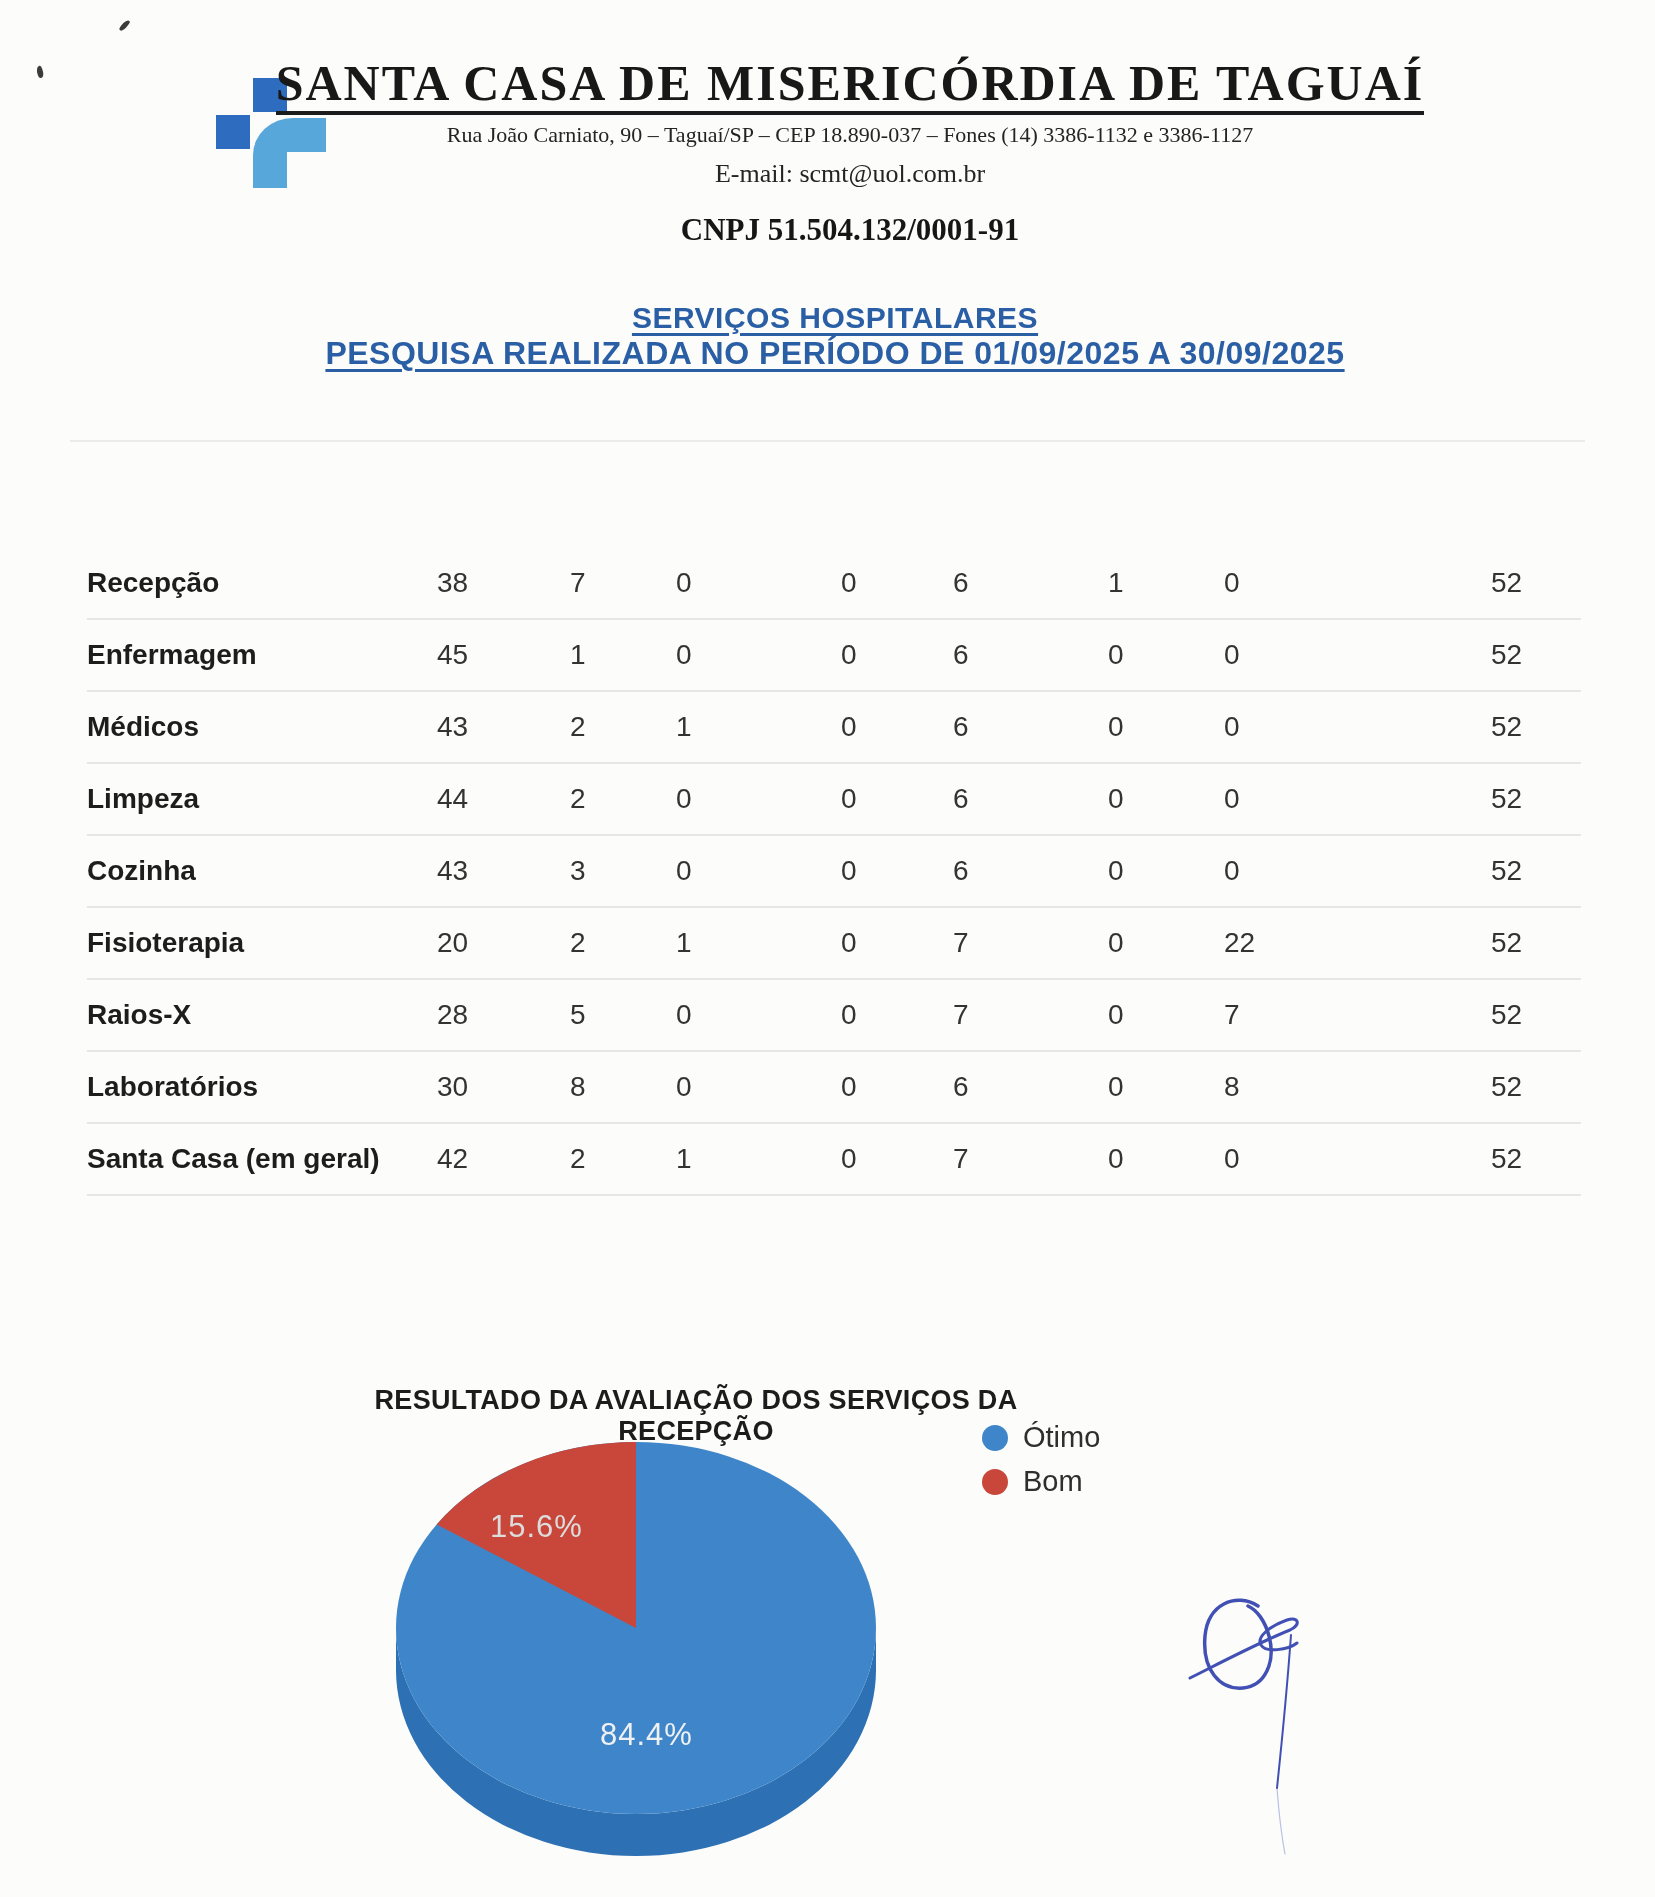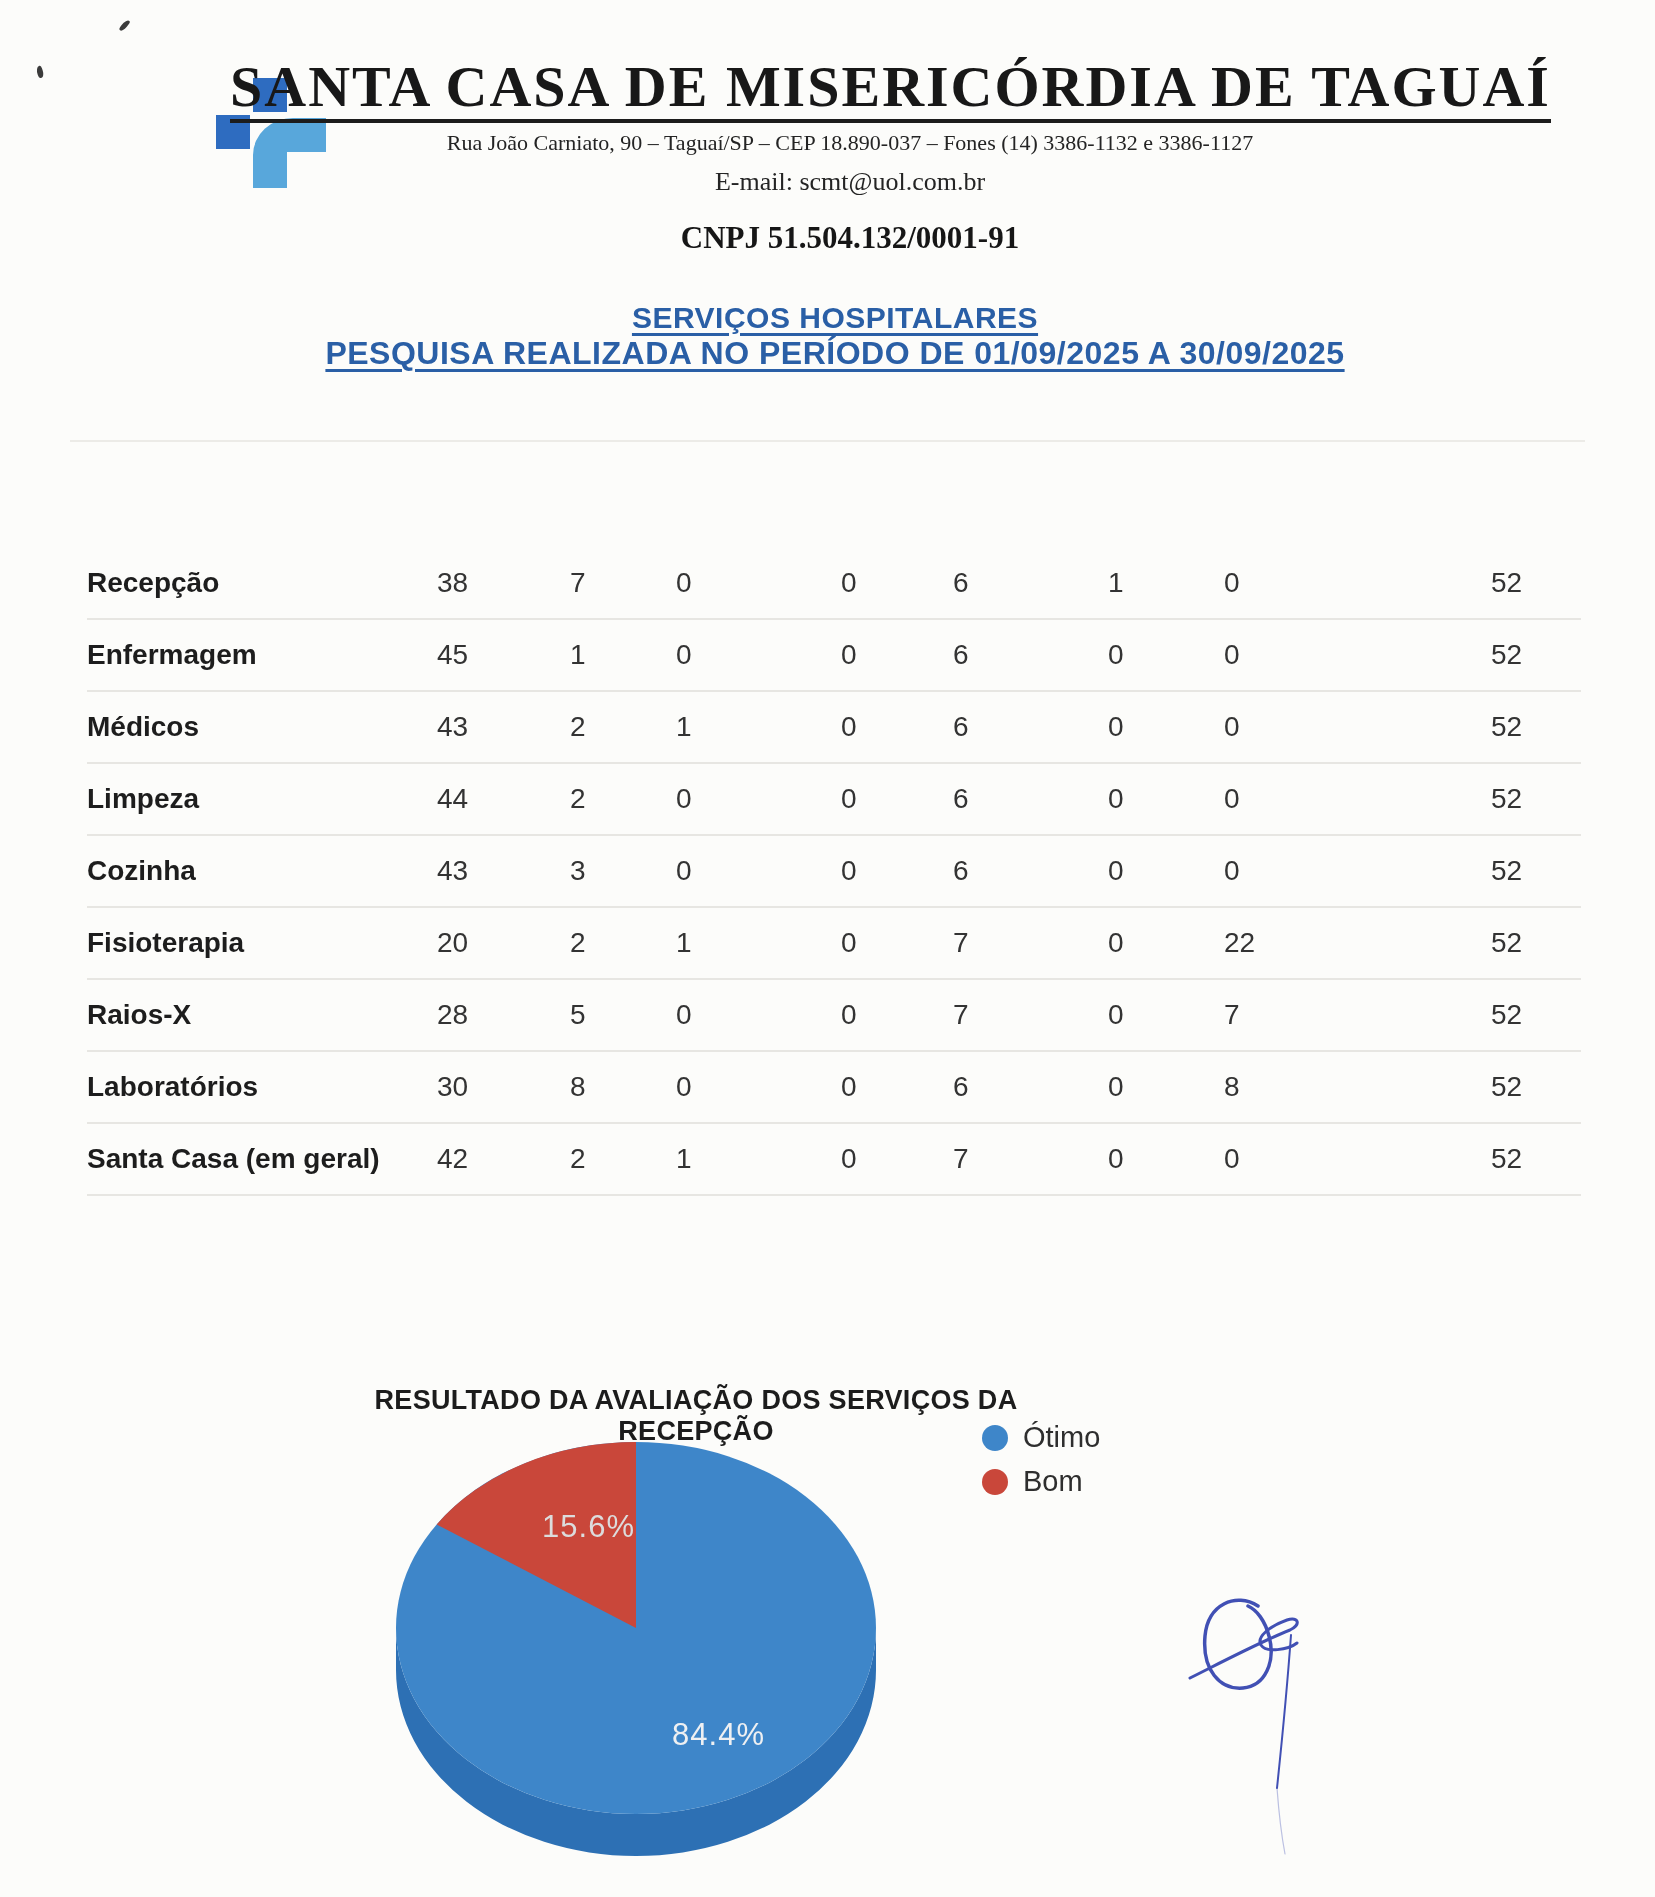--- a/index.html
+++ b/index.html
@@ -15,21 +15,21 @@
   .artifact.a1 { left:122px; top:19px; width:5px; height:13px; border-radius:70% 30% 60% 40%; transform:rotate(40deg); }
   .artifact.a2 { left:37px;  top:66px; width:6px; height:12px; border-radius:70% 30% 60% 40%; transform:rotate(-18deg); }
 
   
   .logo { position:absolute; left:216px; top:78px; width:110px; height:110px; }
   .header-text {
     position:absolute; left:230px; top:58px; width:1240px;
     text-align:center; font-family:"Liberation Serif","DejaVu Serif",serif;
   }
   .org-name {
-    display:inline-block; margin:0; font-size:58px; font-weight:bold; letter-spacing:2px;
+    display:inline-block; margin:0; font-size:50px; font-weight:bold; letter-spacing:2px;
     color:#181818; line-height:1.0; border-bottom:4px solid #1c1c1c; padding-bottom:3px;
     white-space:nowrap;
   }
   .addr  { margin-top:7px;  font-size:22px; color:#242424; }
   .email { margin-top:11px;  font-size:26px; color:#242424; }
   .cnpj  { margin-top:23px;  font-size:31px; font-weight:bold; color:#161616; }
 
   
   .doc-titles { position:absolute; left:85px; top:301px; width:1500px; text-align:center; }
   .doc-titles .t1, .doc-titles .t2 {
@@ -54,21 +54,21 @@
   .chart-title {
     position:absolute; left:300px; top:1385px; width:792px; text-align:center;
     font-size:27px; font-weight:bold; color:#1c1c1c; letter-spacing:0.3px;
   }
   .legend { position:absolute; left:982px; top:1421px; }
   .legend-item { display:flex; align-items:center; margin-bottom:11px; }
   .legend-dot { width:26px; height:26px; border-radius:50%; flex:0 0 auto; }
   .legend-label { margin-left:15px; font-size:29px; color:#2e2e2e; }
 
   .pie-wrap { position:absolute; left:380px; top:1435px; width:520px; height:430px; }
-  .pie-label { position:absolute; text-align:right; font-size:31px; letter-spacing:1px; }
+  .pie-label { position:absolute; text-align:left; font-size:31px; letter-spacing:1px; }
   .pie-label.bom   { left:490px; top:1509px; width:145px; color:#dcdcdc; }
   .pie-label.otimo { left:600px; top:1717px; width:165px; color:#eef0f2; }
 
   .signature { position:absolute; left:1160px; top:1590px; width:160px; height:280px; }
 </style>
 </head>
 <body>
 
 <div class="page">
 

